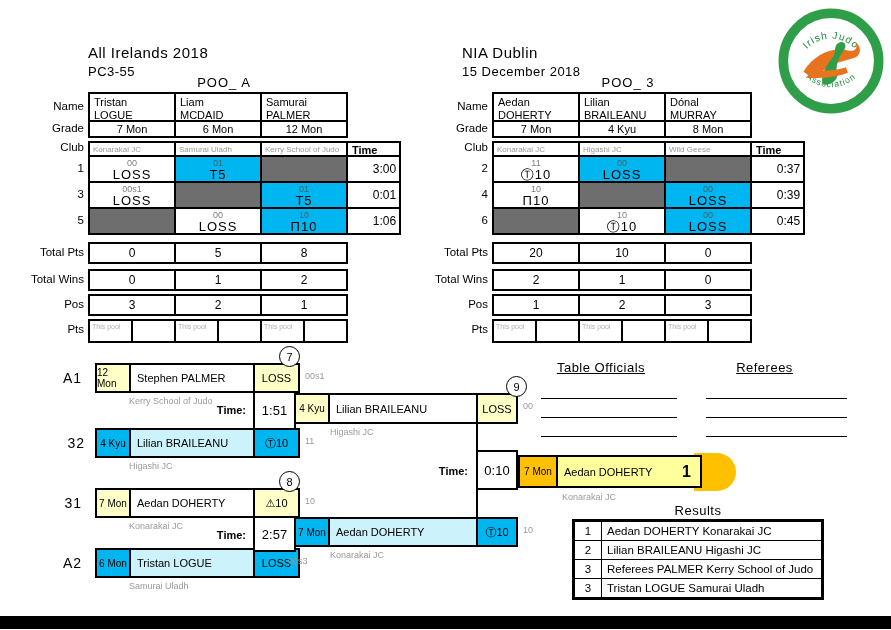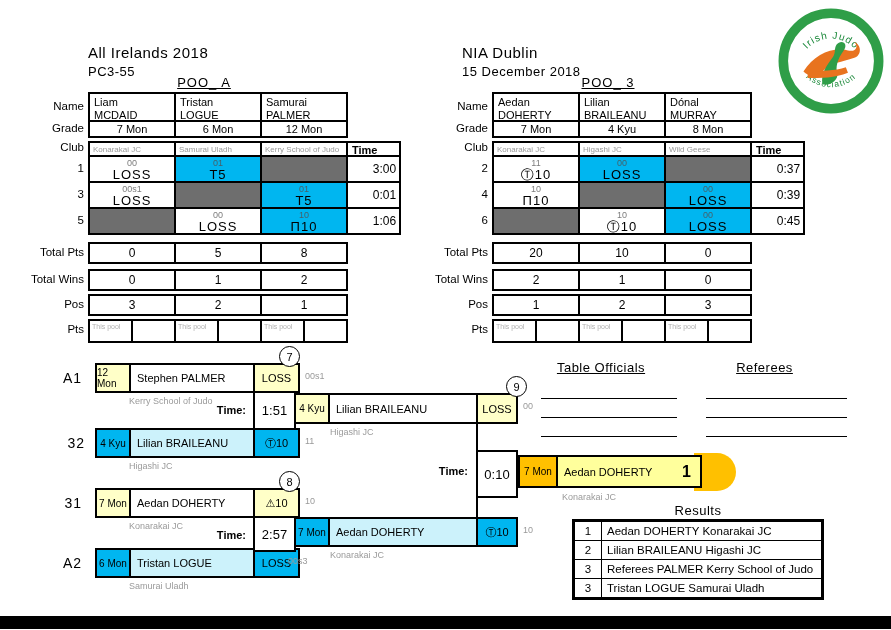--- a/index.html
+++ b/index.html
@@ -3,22 +3,22 @@
 <meta charset="utf-8">
 <style>
   html,body{margin:0;padding:0;background:#fff;}
   .page{position:relative;width:891px;height:630px;background:#fff;overflow:hidden;
         font-family:"Liberation Sans",sans-serif;color:#000;}
   .abs{position:absolute;}
 
   
   .hdr1{font-size:15px;letter-spacing:.5px;}
   .hdr2{font-size:13px;letter-spacing:.5px;}
-  .pool-title{position:absolute;top:-17px;left:64px;width:264px;text-align:center;
-              font-size:13px;letter-spacing:1px;text-decoration:underline;}
+  .pool-title{position:absolute;top:-17px;left:84px;width:264px;text-align:center;
+              font-size:13px;letter-spacing:1px;}
 
   
   .pool{position:absolute;width:420px;height:260px;}
   .plabel{position:absolute;left:0;width:76px;text-align:right;font-size:11.5px;}
   .prow{position:absolute;display:flex;}
   .c{box-sizing:border-box;border:2px solid #000;background:#fff;}
   .c + .c{margin-left:-2px;}
   .w88{width:88px;} .w55{width:55px;padding-left:22px;}
   .h30{height:30px;} .h18{height:18px;} .h16{height:16px;} .h28{height:28px;}
   .h22{height:22px;}
@@ -109,26 +109,26 @@
     <div class="plabel" style="top:70px">1</div>
     <div class="plabel" style="top:96px">3</div>
     <div class="plabel" style="top:122px">5</div>
     <div class="plabel" style="top:154px">Total Pts</div>
     <div class="plabel" style="top:181px">Total Wins</div>
     <div class="plabel" style="top:206px">Pos</div>
     <div class="plabel" style="top:231px">Pts</div>
 
     <div class="prow" style="left:80px;top:0">
       <div class="c w88 h30 namecell">
+        <div>Tristan</div>
+        <div>LOGUE</div>
+      </div>
+      <div class="c w88 h30 namecell">
         <div>Liam</div>
         <div>MCDAID</div>
-      </div>
-      <div class="c w88 h30 namecell">
-        <div>Tristan</div>
-        <div>LOGUE</div>
       </div>
       <div class="c w88 h30 namecell">
         <div>Samurai</div>
         <div>PALMER</div>
       </div>
     </div>
 
     <div class="prow" style="left:80px;top:28px">
       <div class="c w88 h18 gradecell">7 Mon</div>
       <div class="c w88 h18 gradecell">6 Mon</div>
@@ -365,21 +365,21 @@
 
     <div class="bx gbox yellow" style="left:294px;top:393px;width:36px;height:31px">4 Kyu</div>
     <div class="bx nbar" style="left:328px;top:393px;width:150px;height:31px">Lilian BRAILEANU</div>
     <div class="bx rbox yellow" style="left:476px;top:393px;width:42px;height:31px">LOSS</div>
     <div class="mcircle" style="left:506px;top:376px">9</div>
     <div class="graynote" style="left:523px;top:401px">00</div>
     <div class="clubnote" style="left:330px;top:427px">Higashi JC</div>
 
     <div class="vline" style="left:476px;top:422px;height:97px"></div>
     <div class="tlabel" style="left:406px;top:465px;width:62px">Time:</div>
-    <div class="tbox" style="left:476px;top:450px;width:42px;height:48px">0:10</div>
+    <div class="tbox" style="left:476px;top:450px;width:42px;height:40px">0:10</div>
 
     <div class="bx gbox blue" style="left:294px;top:517px;width:36px;height:30px">7 Mon</div>
     <div class="bx nbar lblue" style="left:328px;top:517px;width:150px;height:30px">Aedan DOHERTY</div>
     <div class="bx rbox blue" style="left:476px;top:517px;width:42px;height:30px">Ⓣ10</div>
     <div class="graynote" style="left:523px;top:525px">10</div>
     <div class="clubnote" style="left:330px;top:550px">Konarakai JC</div>
 
     <div class="wintab" style="left:694px;top:453px;width:42px;height:38px"></div>
     <div class="bx gbox orange" style="left:518px;top:455px;width:40px;height:33px">7 Mon</div>
     <div class="bx nbar winbar" style="left:556px;top:455px;width:146px;height:33px">

